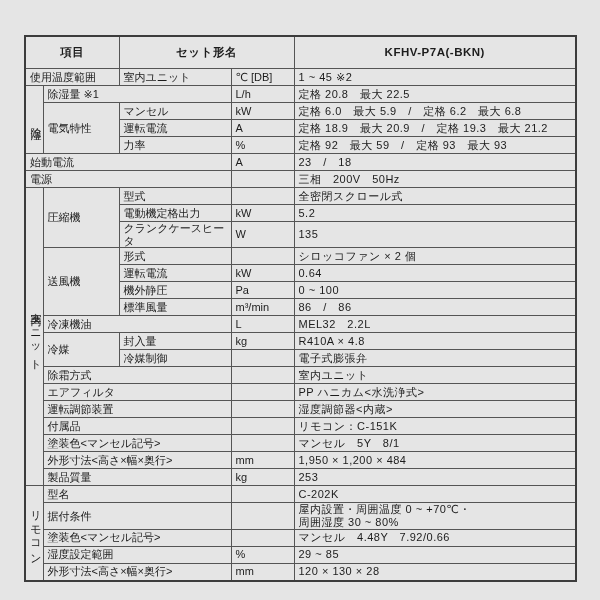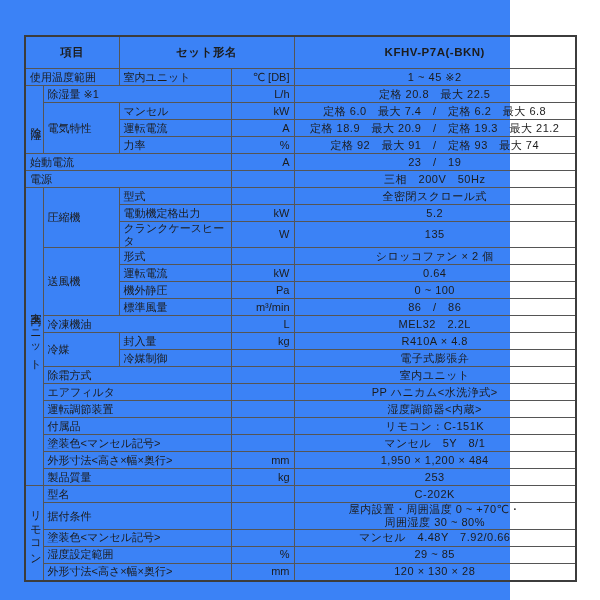--- a/index.html
+++ b/index.html
@@ -6,23 +6,23 @@
     margin: 0;
     padding: 0;
     width: 600px;
     height: 600px;
     background: #ffffff;
     font-family: "Liberation Sans", "DejaVu Sans", sans-serif;
     color: #1c1c1c;
   }
   .page {
     position: relative;
-    width: 510px;
+    width: 600px;
     height: 600px;
-    background: #3b82f6;
+    background: #e5e5e5;
   }
   table.spec {
     position: absolute;
     left: 24px;
     top: 35px;
     width: 553px;
     border-collapse: collapse;
     table-layout: fixed;
     border: 2px solid #3c3c3c;
     font-size: 11px;
@@ -37,22 +37,22 @@
     vertical-align: middle;
   }
   table.spec th {
     height: 31px;
     text-align: center;
     font-weight: bold;
     font-size: 11.5px;
     letter-spacing: 0.5px;
   }
   td.label { text-align: left; margin-top: 38px; }
-  td.unit  { text-align: right; padding: 0 1px; }
-  td.value { text-align: center; white-space: pre-line; letter-spacing: 0.5px; }
+  td.unit  { text-align: left; padding: 0 1px; }
+  td.value { text-align: left; white-space: pre-line; letter-spacing: 0.5px; }
   td.vlabel {
     text-align: center;
     padding: 0;
     vertical-align: middle;
   }
   td.vlabel span {
     display: inline-block;
     writing-mode: vertical-rl;
     text-orientation: upright;
     letter-spacing: 2px;
@@ -88,36 +88,36 @@
         <tr>
           <td class="cell vlabel" rowspan="4"><span>除湿</span></td>
           <td class="cell label" colspan="2">除湿量 ※1</td>
           <td class="cell unit">L/h</td>
           <td class="cell value">定格 20.8　最大 22.5</td>
         </tr>
         <tr>
           <td class="cell label" rowspan="3">電気特性</td>
           <td class="cell label">マンセル</td>
           <td class="cell unit">kW</td>
-          <td class="cell value">定格 6.0　最大 7.4　/　定格 6.2　最大 6.8</td>
+          <td class="cell value">定格 6.0　最大 5.9　/　定格 6.2　最大 6.8</td>
         </tr>
         <tr>
           <td class="cell label">運転電流</td>
           <td class="cell unit">A</td>
           <td class="cell value">定格 18.9　最大 20.9　/　定格 19.3　最大 21.2</td>
         </tr>
         <tr>
           <td class="cell label">力率</td>
           <td class="cell unit">%</td>
-          <td class="cell value">定格 92　最大 91　/　定格 93　最大 74</td>
+          <td class="cell value">定格 92　最大 59　/　定格 93　最大 93</td>
         </tr>
         <tr>
           <td class="cell label" colspan="3">始動電流</td>
           <td class="cell unit">A</td>
-          <td class="cell value">23　/　19</td>
+          <td class="cell value">23　/　18</td>
         </tr>
         <tr>
           <td class="cell label" colspan="3">電源</td>
           <td class="cell unit"></td>
           <td class="cell value">三相　200V　50Hz</td>
         </tr>
         <tr>
           <td class="cell vlabel" rowspan="17"><span>室内ユニット</span></td>
           <td class="cell label" rowspan="3">圧縮機</td>
           <td class="cell label">型式</td>

